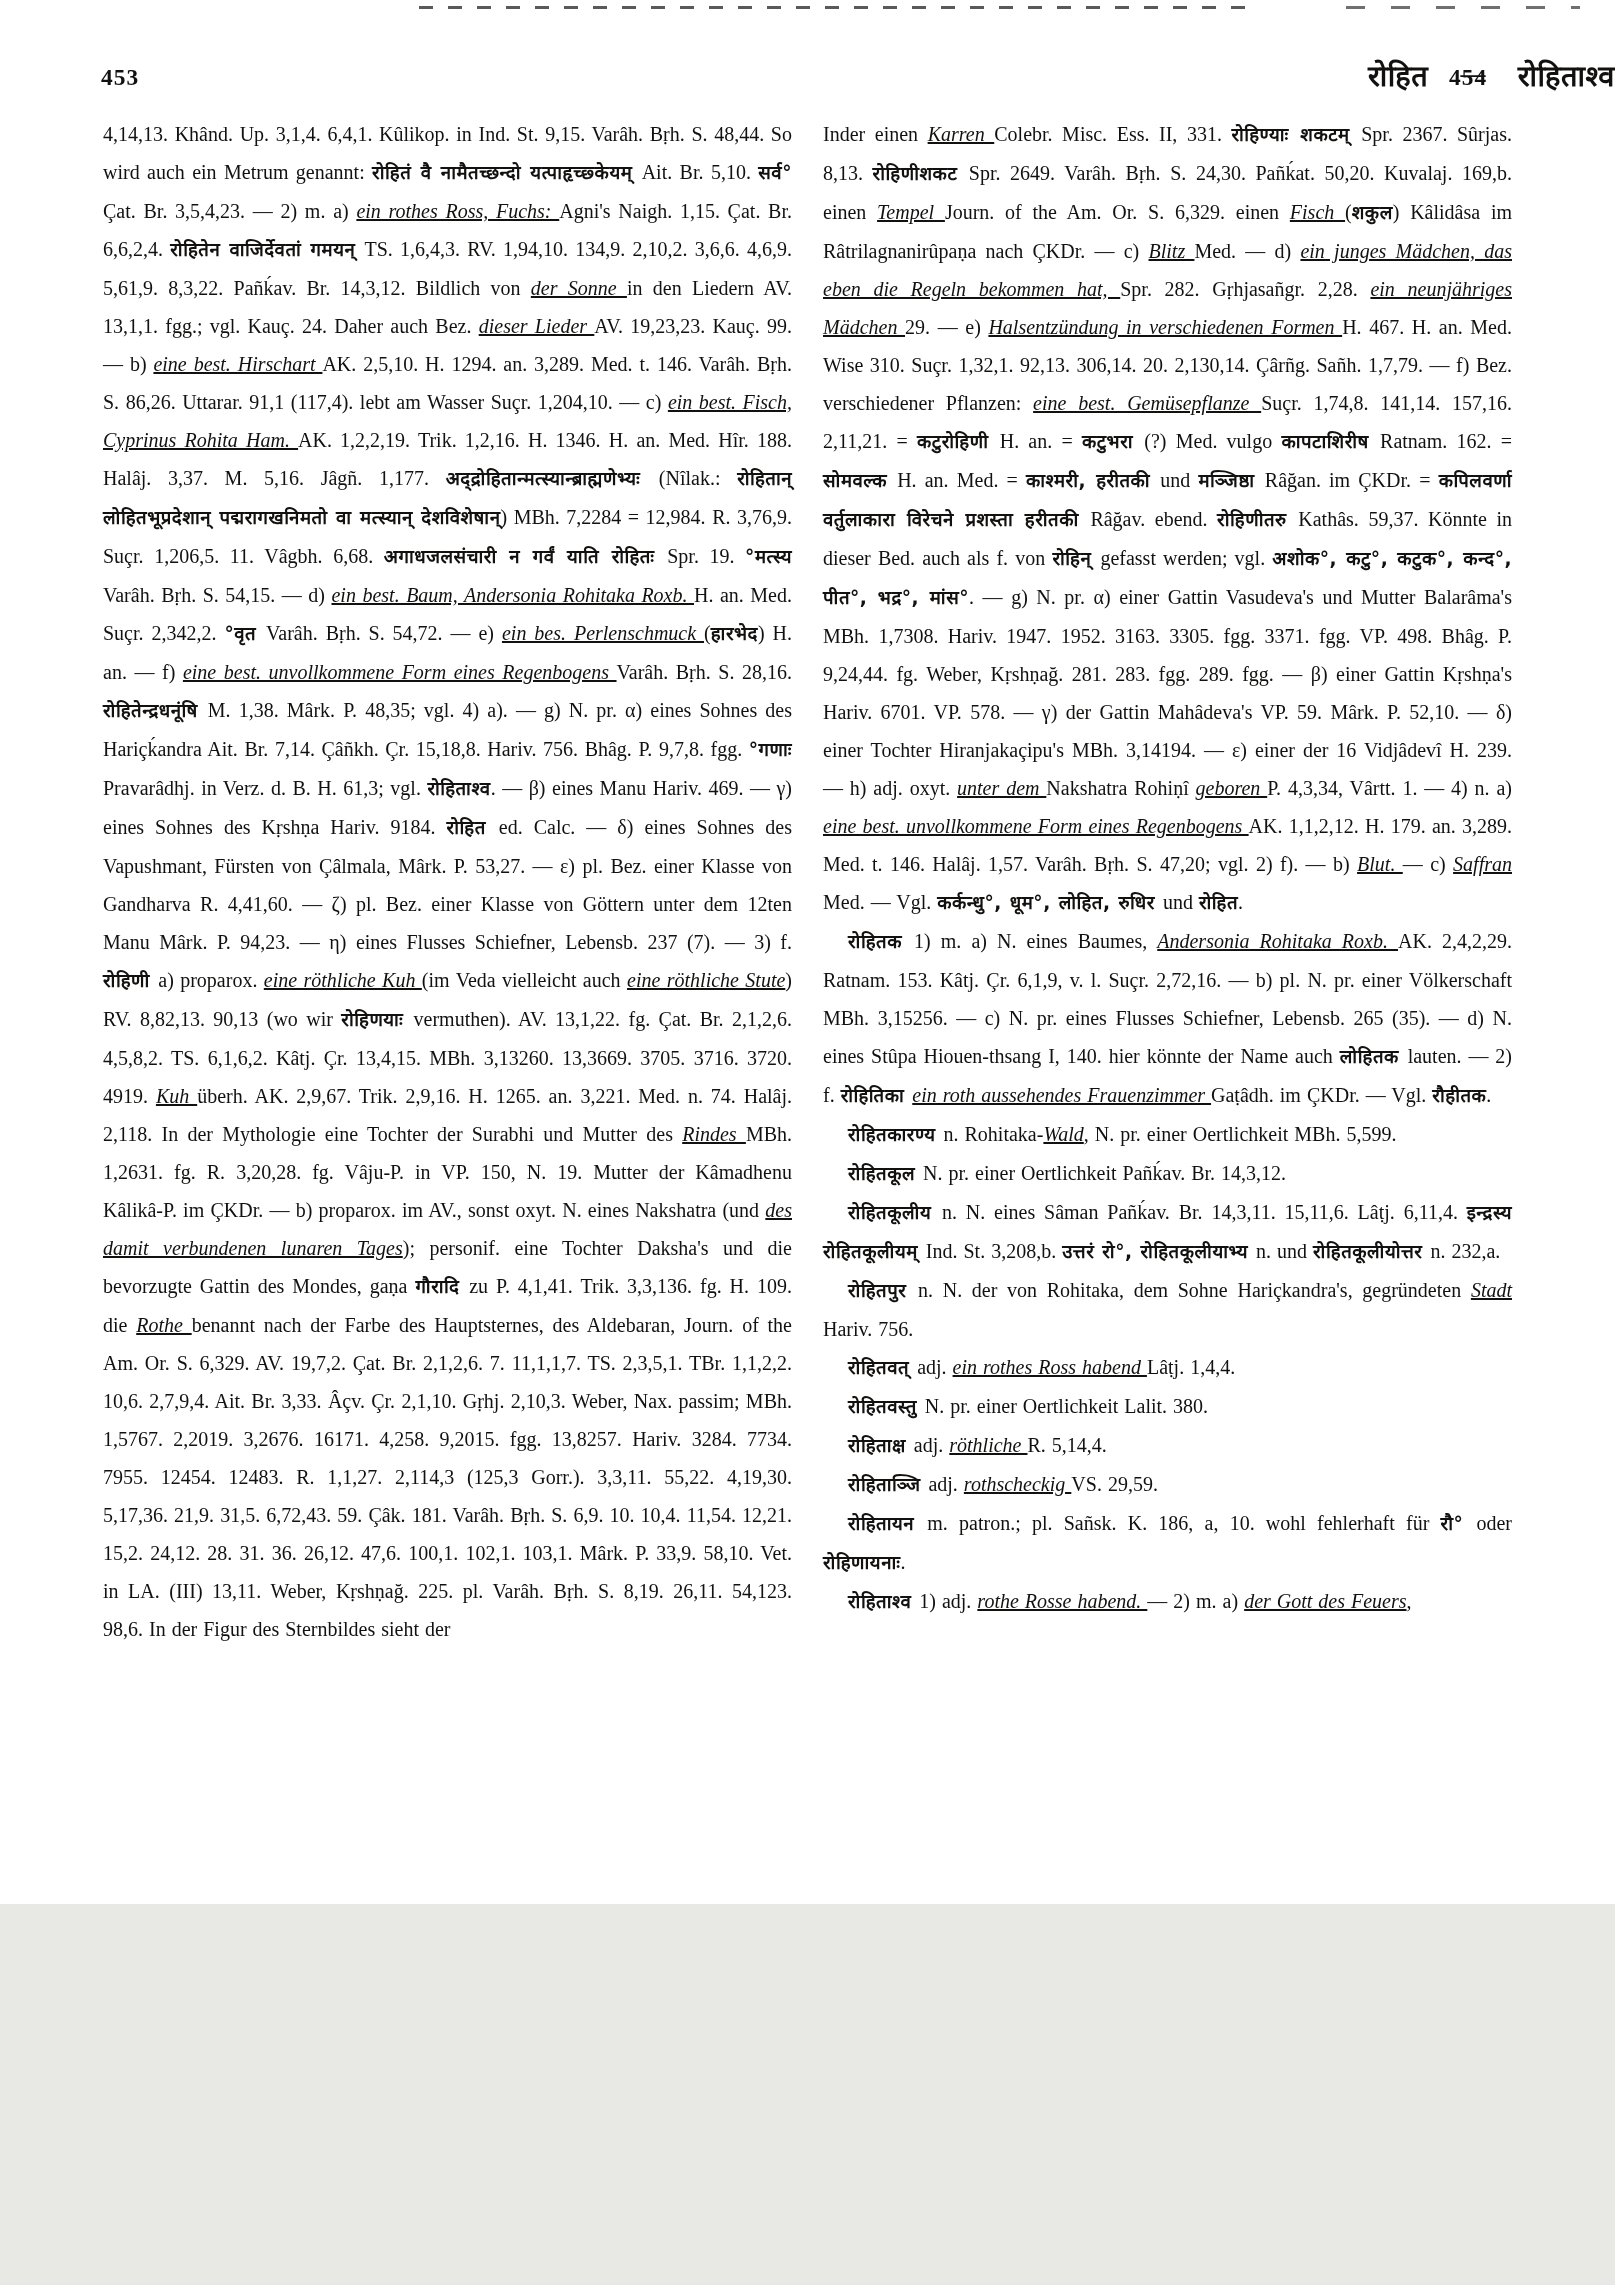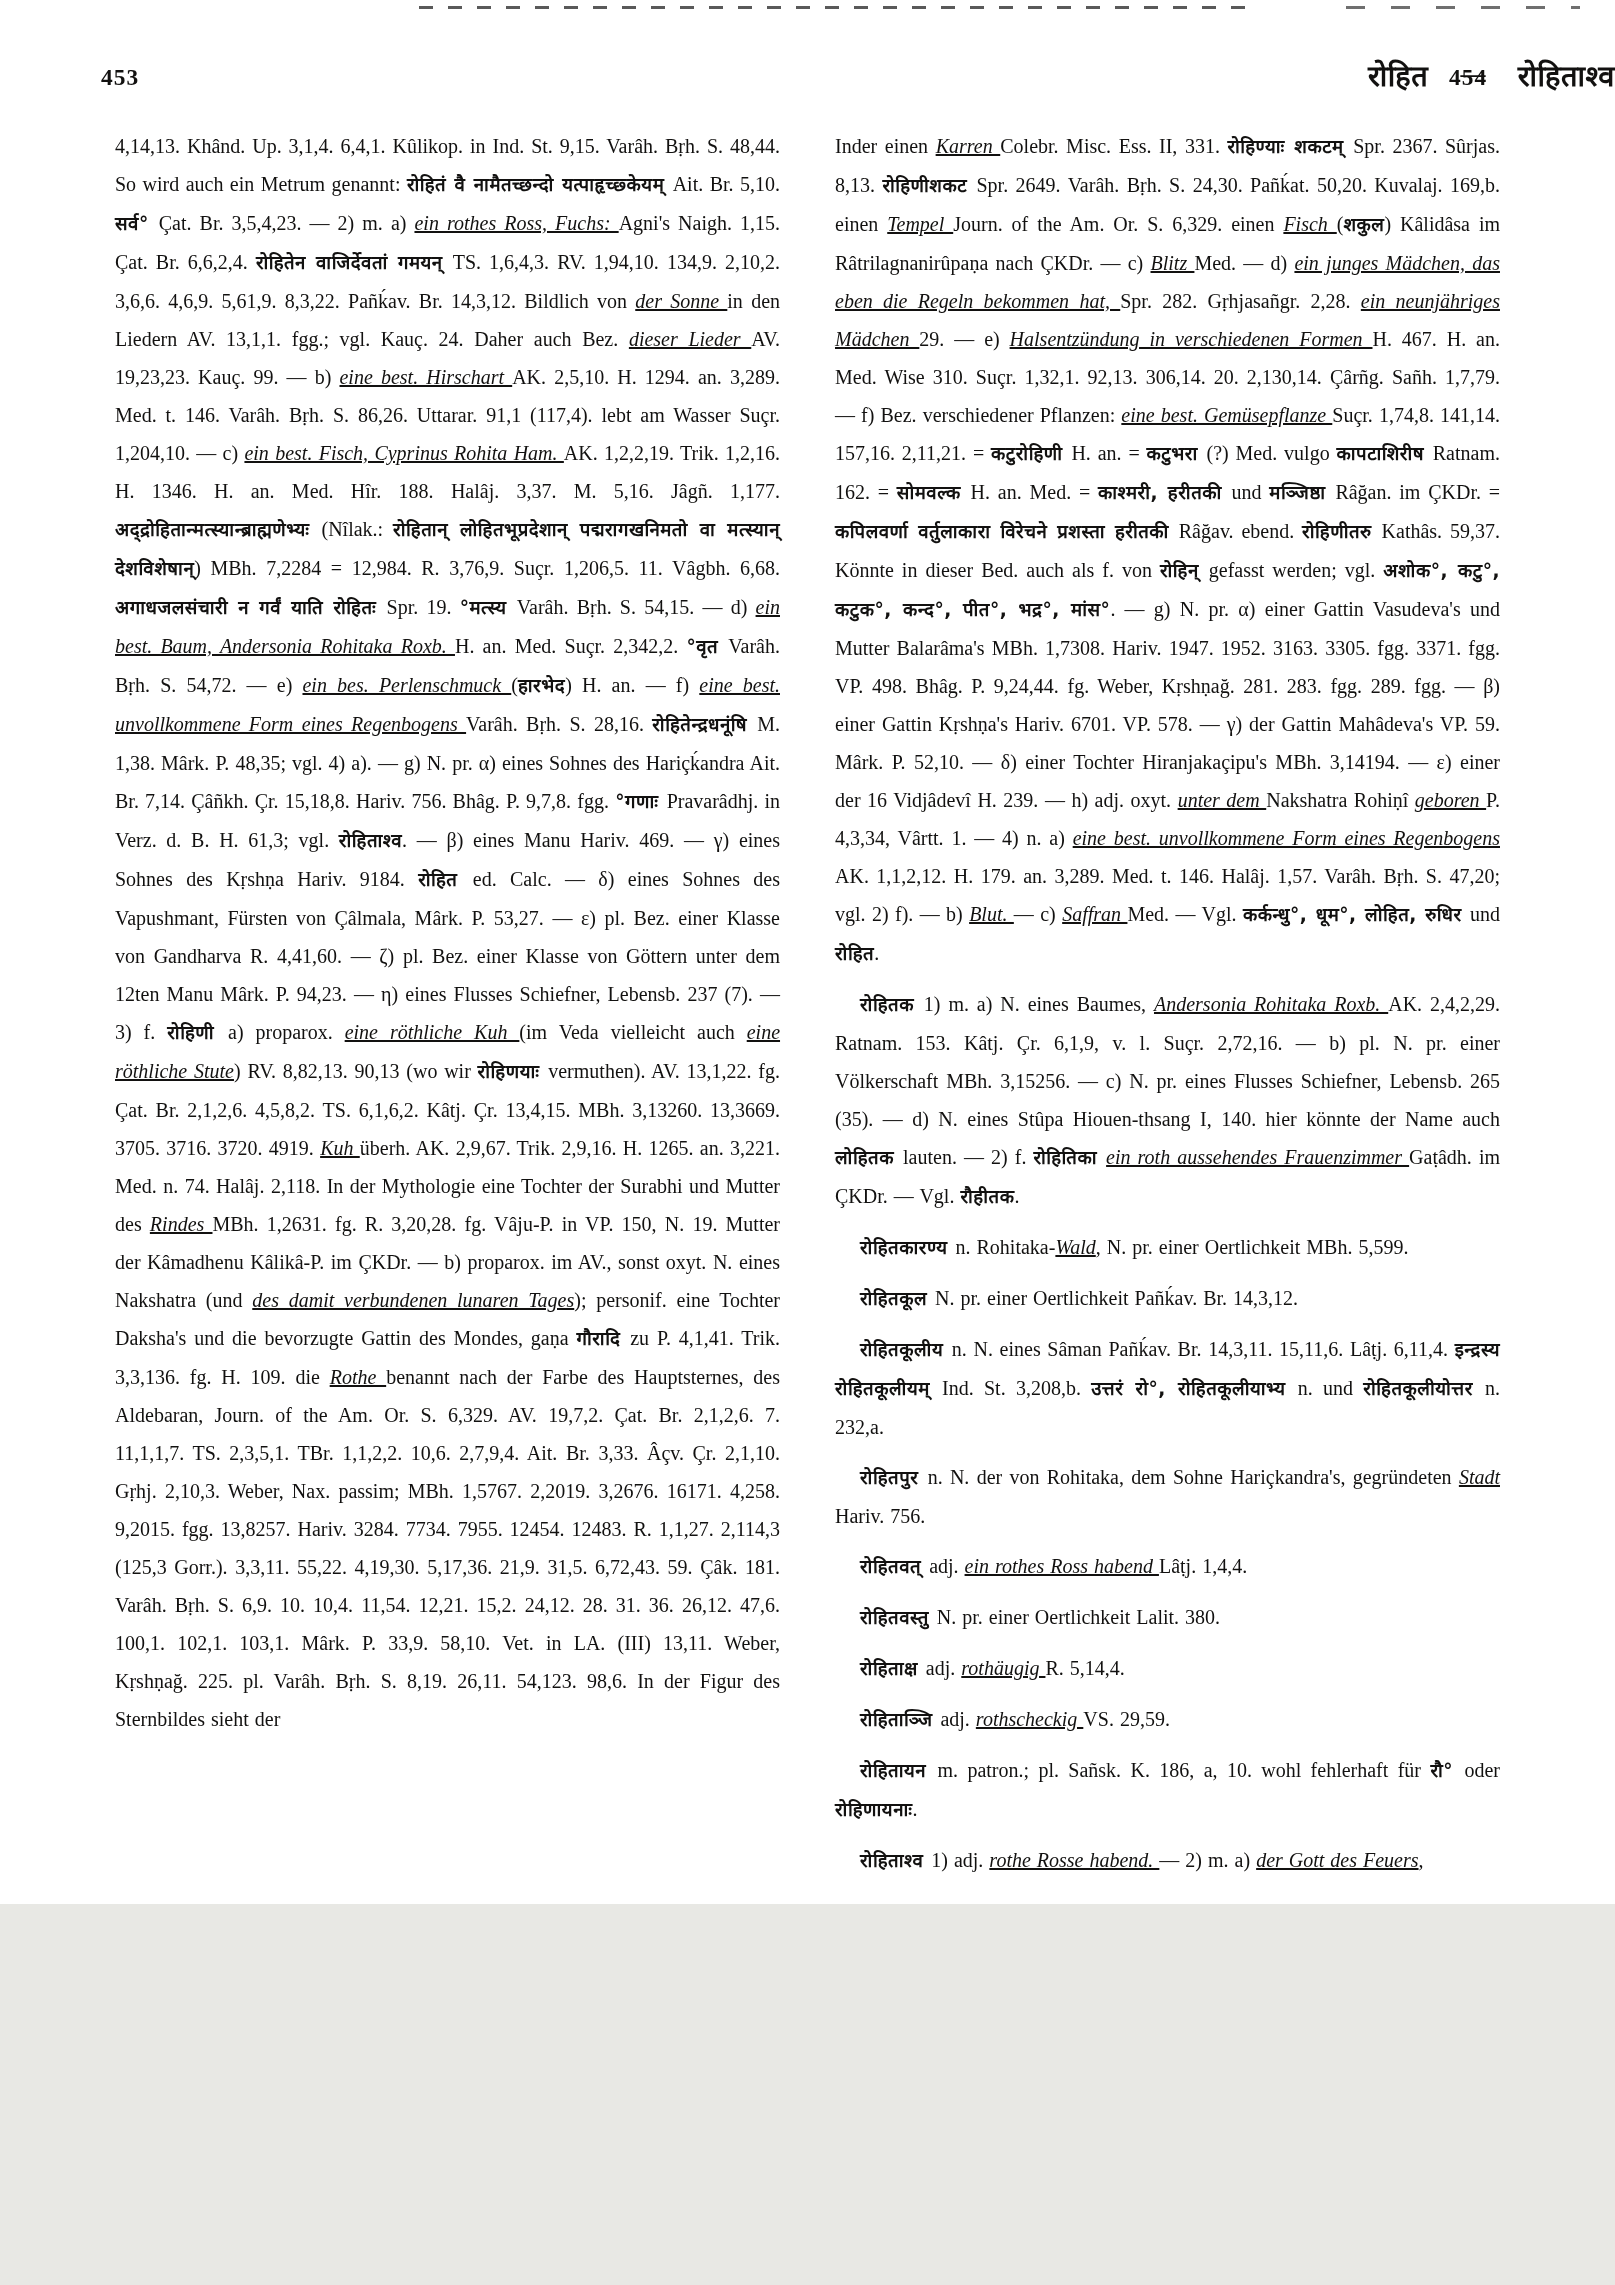--- a/index.html
+++ b/index.html
@@ -27,21 +27,21 @@
   }
   .running-head .dev { font-size:29px; }
   .running-head .sep { display:inline-block; margin:0 25px; transform:translateY(-3.9px); font-size:25px; }
   .col {
     position:absolute; top:115px; width:689px;
     text-align:justify; font-size:20px; line-height:38px;
     word-spacing:1px;
   }
   .col.left  { left:103px; }
   .col.right { left:823px; }
-  .col p { margin:12px; }
+  .col p { margin:0; }
   .col p.indent { text-indent:25px; }
   .dev {
     font-family:"DejaVu Sans", sans-serif;
     font-weight:bold; font-size:0.93em; letter-spacing:0.5px;
   }
   .it { font-style:italic;text-decoration:underline; }
   .rn {}
 </style>
 </head>
 <body>
@@ -65,19 +65,19 @@
     </div>
   <div class="col right">
       <p><span class="rn">Inder einen </span><span class="it">Karren </span><span class="rn">Colebr. Misc. Ess. II, 331. </span><span class="dev">रोहिण्याः शकटम् </span><span class="rn">Spr. 2367. Sûrjas. 8,13. </span><span class="dev">रोहिणीशकट </span><span class="rn">Spr. 2649. Varâh. Bṛh. S. 24,30. Pañḱat. 50,20. Kuvalaj. 169,b. einen </span><span class="it">Tempel </span><span class="rn">Journ. of the Am. Or. S. 6,329. einen </span><span class="it">Fisch </span><span class="rn">(</span><span class="dev">शकुल</span><span class="rn">) Kâlidâsa im Râtrilagnanirûpaṇa nach ÇKDr. — c) </span><span class="it">Blitz </span><span class="rn">Med. — d) </span><span class="it">ein junges Mädchen, das eben die Regeln bekommen hat, </span><span class="rn">Spr. 282. Gṛhjasañgr. 2,28. </span><span class="it">ein neunjähriges Mädchen </span><span class="rn">29. — e) </span><span class="it">Halsentzündung in verschiedenen Formen </span><span class="rn">H. 467. H. an. Med. Wise 310. Suçr. 1,32,1. 92,13. 306,14. 20. 2,130,14. Çârñg. Sañh. 1,7,79. — f) Bez. verschiedener Pflanzen: </span><span class="it">eine best. Gemüsepflanze </span><span class="rn">Suçr. 1,74,8. 141,14. 157,16. 2,11,21. = </span><span class="dev">कटुरोहिणी </span><span class="rn">H. an. = </span><span class="dev">कटुभरा </span><span class="rn">(?) Med. vulgo </span><span class="dev">कापटाशिरीष </span><span class="rn">Ratnam. 162. = </span><span class="dev">सोमवल्क </span><span class="rn">H. an. Med. = </span><span class="dev">काश्मरी, हरीतकी </span><span class="rn">und </span><span class="dev">मञ्जिष्ठा </span><span class="rn">Râğan. im ÇKDr. = </span><span class="dev">कपिलवर्णा वर्तुलाकारा विरेचने प्रशस्ता हरीतकी </span><span class="rn">Râğav. ebend. </span><span class="dev">रोहिणीतरु </span><span class="rn">Kathâs. 59,37. Könnte in dieser Bed. auch als f. von </span><span class="dev">रोहिन् </span><span class="rn">gefasst werden; vgl. </span><span class="dev">अशोक°, कटु°, कटुक°, कन्द°, पीत°, भद्र°, मांस°</span><span class="rn">. — g) N. pr. α) einer Gattin Vasudeva's und Mutter Balarâma's MBh. 1,7308. Hariv. 1947. 1952. 3163. 3305. fgg. 3371. fgg. VP. 498. Bhâg. P. 9,24,44. fg. Weber, Kṛshṇağ. 281. 283. fgg. 289. fgg. — β) einer Gattin Kṛshṇa's Hariv. 6701. VP. 578. — γ) der Gattin Mahâdeva's VP. 59. Mârk. P. 52,10. — δ) einer Tochter Hiranjakaçipu's MBh. 3,14194. — ε) einer der 16 Vidjâdevî H. 239. — h) adj. oxyt. </span><span class="it">unter dem </span><span class="rn">Nakshatra Rohiṇî </span><span class="it">geboren </span><span class="rn">P. 4,3,34, Vârtt. 1. — 4) n. a) </span><span class="it">eine best. unvollkommene Form eines Regenbogens </span><span class="rn">AK. 1,1,2,12. H. 179. an. 3,289. Med. t. 146. Halâj. 1,57. Varâh. Bṛh. S. 47,20; vgl. 2) f). — b) </span><span class="it">Blut. </span><span class="rn">— c) </span><span class="it">Saffran </span><span class="rn">Med. — Vgl. </span><span class="dev">कर्कन्धु°, धूम°, लोहित, रुधिर </span><span class="rn">und </span><span class="dev">रोहित</span><span class="rn">.</span></p>
       <p class="indent"><span class="dev">रोहितक </span><span class="rn">1) m. a) N. eines Baumes, </span><span class="it">Andersonia Rohitaka Roxb. </span><span class="rn">AK. 2,4,2,29. Ratnam. 153. Kâtj. Çr. 6,1,9, v. l. Suçr. 2,72,16. — b) pl. N. pr. einer Völkerschaft MBh. 3,15256. — c) N. pr. eines Flusses Schiefner, Lebensb. 265 (35). — d) N. eines Stûpa Hiouen-thsang I, 140. hier könnte der Name auch </span><span class="dev">लोहितक </span><span class="rn">lauten. — 2) f. </span><span class="dev">रोहितिका </span><span class="it">ein roth aussehendes Frauenzimmer </span><span class="rn">Gaṭâdh. im ÇKDr. — Vgl. </span><span class="dev">रौहीतक</span><span class="rn">.</span></p>
       <p class="indent"><span class="dev">रोहितकारण्य </span><span class="rn">n. Rohitaka-</span><span class="it">Wald</span><span class="rn">, N. pr. einer Oertlichkeit MBh. 5,599.</span></p>
       <p class="indent"><span class="dev">रोहितकूल </span><span class="rn">N. pr. einer Oertlichkeit Pañḱav. Br. 14,3,12.</span></p>
       <p class="indent"><span class="dev">रोहितकूलीय </span><span class="rn">n. N. eines Sâman Pañḱav. Br. 14,3,11. 15,11,6. Lâṭj. 6,11,4. </span><span class="dev">इन्द्रस्य रोहितकूलीयम् </span><span class="rn">Ind. St. 3,208,b. </span><span class="dev">उत्तरं रो°, रोहितकूलीयाभ्य </span><span class="rn">n. und </span><span class="dev">रोहितकूलीयोत्तर </span><span class="rn">n. 232,a.</span></p>
       <p class="indent"><span class="dev">रोहितपुर </span><span class="rn">n. N. der von Rohitaka, dem Sohne Hariçkandra's, gegründeten </span><span class="it">Stadt </span><span class="rn">Hariv. 756.</span></p>
       <p class="indent"><span class="dev">रोहितवत् </span><span class="rn">adj. </span><span class="it">ein rothes Ross habend </span><span class="rn">Lâṭj. 1,4,4.</span></p>
       <p class="indent"><span class="dev">रोहितवस्तु </span><span class="rn">N. pr. einer Oertlichkeit Lalit. 380.</span></p>
-      <p class="indent"><span class="dev">रोहिताक्ष </span><span class="rn">adj. </span><span class="it">rothäugig </span><span class="rn">R. 5,14,4.</span></p>
+      <p class="indent"><span class="dev">रोहिताक्ष </span><span class="rn">adj. </span><span class="it">röthliche </span><span class="rn">R. 5,14,4.</span></p>
       <p class="indent"><span class="dev">रोहिताञ्जि </span><span class="rn">adj. </span><span class="it">rothscheckig </span><span class="rn">VS. 29,59.</span></p>
       <p class="indent"><span class="dev">रोहितायन </span><span class="rn">m. patron.; pl. Sañsk. K. 186, a, 10. wohl fehlerhaft für </span><span class="dev">रौ° </span><span class="rn">oder </span><span class="dev">रोहिणायनाः</span><span class="rn">.</span></p>
       <p class="indent"><span class="dev">रोहिताश्व </span><span class="rn">1) adj. </span><span class="it">rothe Rosse habend. </span><span class="rn">— 2) m. a) </span><span class="it">der Gott des Feuers</span><span class="rn">,</span></p>
     </div>
 </div>
 
 
 </body></html>

